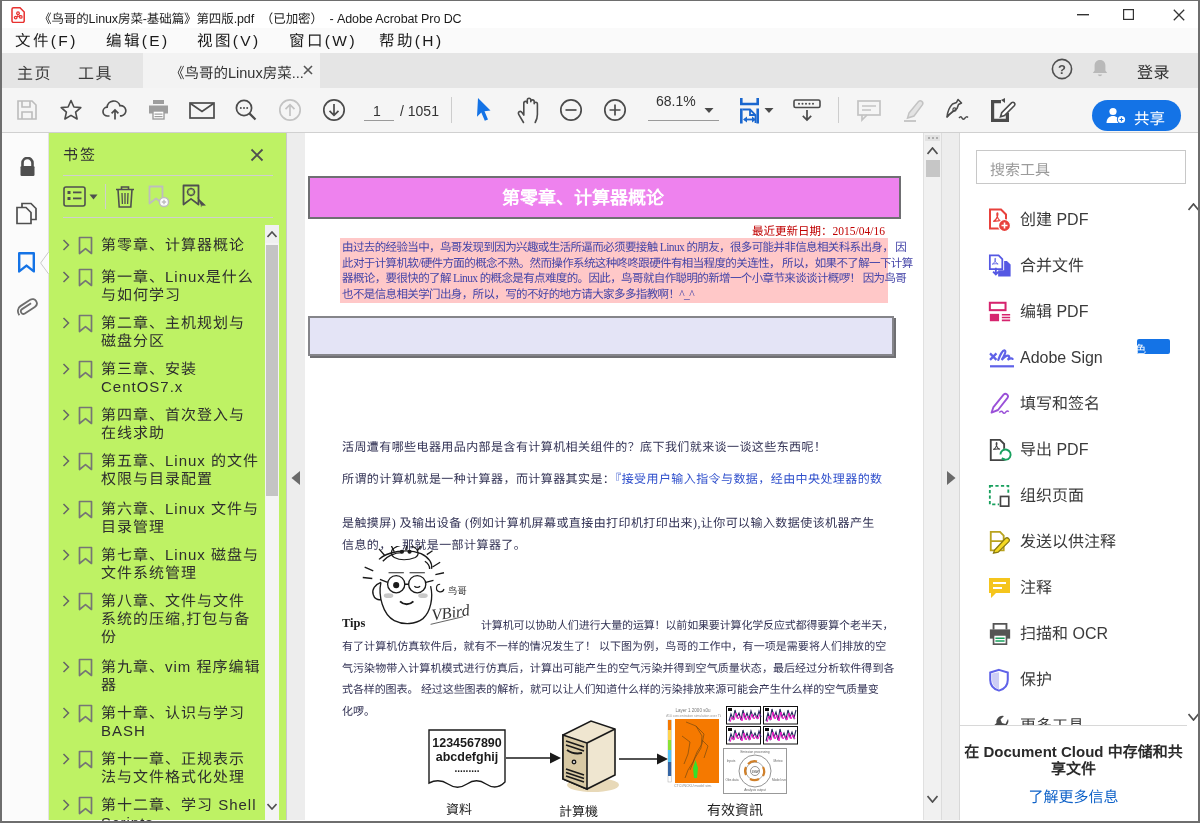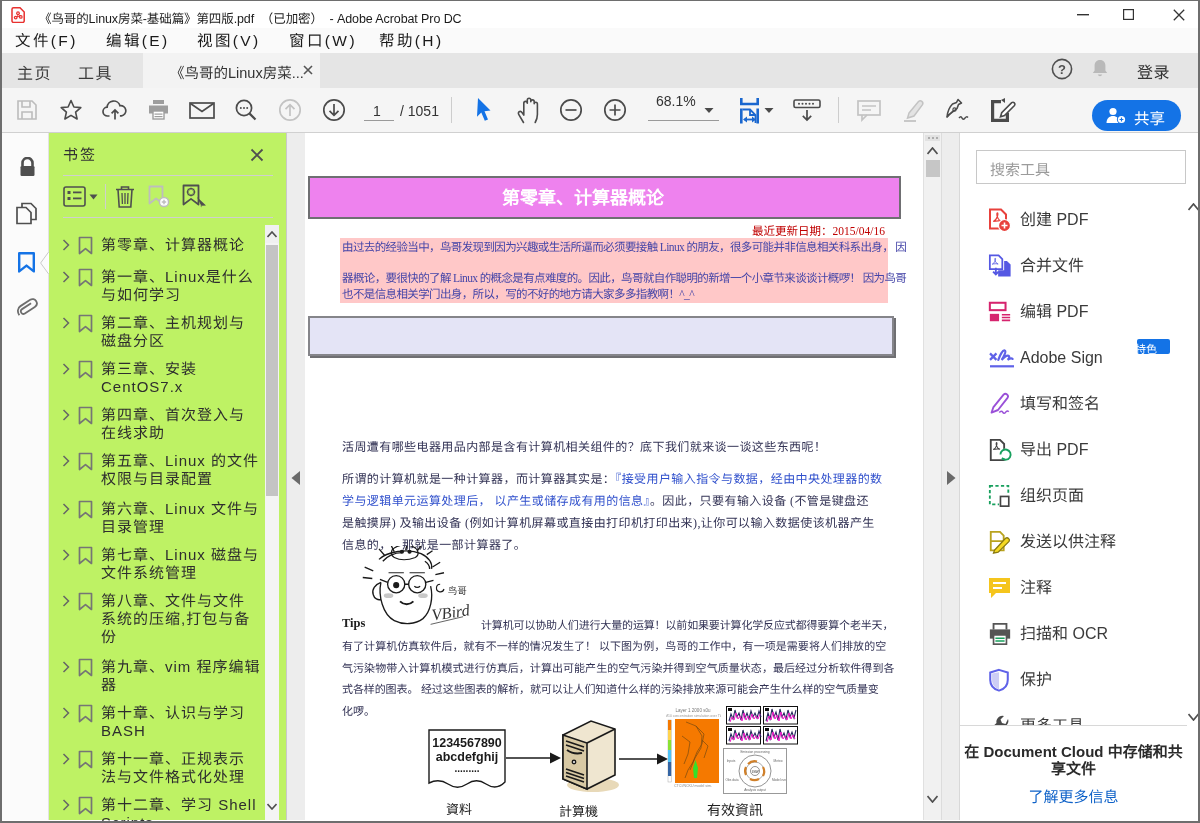--- a/index.html
+++ b/index.html
@@ -364,26 +364,26 @@
     <svg class="abs" style="left:4px;top:338px" width="9" height="14">
         <path d="M9 0 L0.5 7 L9 14 Z" fill="#6a6a6a"></path>
       </svg>
   </div>
   <div id="page">
     <div class="abs" style="left:3px;top:43px;width:589px;height:39px;background:#ee82ee;border:2px solid #6f6f72;"></div>
     <div class="abs ser nw" style="left:197px;top:50px;font-size:18px;font-weight:bold;color:#fff;letter-spacing:0px;">第零章、计算器概论</div>
     <div class="abs ser nw" style="right:38px;top:89px;font-size:11.5px;color:#c00000;">最近更新日期：2015/04/16</div>
     <div class="abs" style="left:35px;top:105px;width:548px;height:65px;background:#ffc8c8;"></div>
     <div class="pink-l" style="left:37px;top:105px;">由过去的经验当中，鸟哥发现到因为兴趣或生活所逼而必须要接触 Linux 的朋友，很多可能并非信息相关科系出身， 因</div>
+    <div class="pink-l" style="left:37px;top:120.5px;">此对于计算机软/硬件方面的概念不熟。然而操作系统这种咚咚跟硬件有相当程度的关连性， 所以，如果不了解一下计算</div>
     <div class="pink-l" style="left:37px;top:136px;">器概论，要很快的了解 Linux 的概念是有点难度的。因此，鸟哥就自作聪明的新增一个小章节来谈谈计概啰！ 因为鸟哥</div>
     <div class="pink-l" style="left:37px;top:151.5px;">也不是信息相关学门出身，所以，写的不好的地方请大家多多指教啊！^_^</div>
     <div class="abs" style="left:3px;top:183px;width:582px;height:36px;background:#e4e4f6;border:2px solid #85858a;box-shadow:2px 2px 0 #6f6f72;"></div>
     <div class="body-l" style="top:303.5px;left:37px;">活周遭有哪些电器用品内部是含有计算机相关组件的？底下我们就来谈一谈这些东西呢！</div>
     <div class="body-l" style="top:336px;left:37px;">所谓的计算机就是一种计算器，而计算器其实是：<span class="blue">『接受用户输入指令与数据，经由中央处理器的数</span></div>
-    <div class="body-l" style="top:358px;left:37px;"><span class="blue">学与逻辑单元运算处理后， 以产生或储存成有用的信息』</span>。因此，只要有输入设备 (不管是键盘还</div>
     <div class="body-l" style="top:380px;left:37px;">是触摸屏) 及输出设备 (例如计算机屏幕或直接由打印机打印出来),让你可以输入数据使该机器产生</div>
     <div class="body-l" style="top:402px;left:37px;">信息的，&nbsp;&nbsp; 那就是一部计算器了。</div>
     <svg class="abs" style="left:52px;top:413px" width="130" height="86" viewBox="0 0 130 90">
       <g fill="none" stroke="#1a1a1a" stroke-width="1.4">
         <path d="M22 38 c-3 14 2 34 14 40 c10 5 22 4 30-2 c8-7 11-22 8-34"></path>
         <path d="M22 38 c-6 2-10 8-8 13 c1 4 5 6 8 5"></path>
         <path d="M20 14 c8-8 30-12 44-6 c8 4 12 10 11 16"></path>
         <path d="M26 10 l-6-7 M36 6 l-3-6 M48 4 l1-4 M60 5 l4-5 M70 9 l6-4"></path>
         <path d="M14 26 l-9-4 M13 34 l-10-1 M76 22 l8-5 M79 30 l9-2"></path>
         <path d="M24 16 c4-5 12-9 20-9 M68 16 c3 2 5 5 5 8"></path>
@@ -550,21 +550,21 @@
         <path d="M15 16 h9 M15 19 h9 M15 22 h9" stroke="#d6246e" stroke-width="1.8"></path>
       </svg>
       <div class="tlabel" style="top:167px;">编辑 PDF</div>
       <svg class="tool" style="top:213px" width="30" height="26" viewBox="0 0 30 26">
         <path d="M2 8 l7 7 M9 8 l-7 7" stroke="#5f62e8" stroke-width="2.4"></path>
         <path d="M11 15 c2-6 5-11 7-10 c1.8 0.8-1 7-3.5 10 c3-3 6.5-5.5 8-4 c1.5 1.5-1.5 4-1.5 4 s4-2.5 5.5-1" fill="none" stroke="#5f62e8" stroke-width="2.4" stroke-linecap="round"></path>
         <path d="M2 22 h26" stroke="#5f62e8" stroke-width="2.4"></path>
       </svg>
       <div class="tlabel" style="top:213px;">Adobe Sign</div>
       <div class="abs" style="left:177px;top:206px;width:33px;height:15px;background:#1473e6;border-radius:2px;"></div>
-      <div class="abs nw" style="left:175px;top:207px;font-size:11px;color:#fff;">特色</div>
+      <div class="abs nw" style="left:164px;top:207px;font-size:11px;color:#fff;">特色</div>
       <svg class="tool" style="top:259px" width="28" height="28" viewBox="0 0 28 28">
         <path d="M5 18 L17 3 a3 3 0 0 1 4.6 3.8 L10.5 21 l-7.5 3 z" fill="none" stroke="#9a50d8" stroke-width="2.2" stroke-linejoin="round"></path>
         <path d="M12 24 q2.5-3 4-0.5 q1.5 2.8 3.5 0 q1.8-2.5 3.5-0.5" fill="none" stroke="#9a50d8" stroke-width="1.8"></path>
       </svg>
       <div class="tlabel" style="top:259px;">填写和签名</div>
       <svg class="tool" style="top:305px" width="26" height="26" viewBox="0 0 26 26">
         <path d="M3 2 h10 l4.5 4.5 V24 h-14.5 z" fill="none" stroke="#444" stroke-width="2"></path>
         <path d="M5.6 12.5 c1.3-0.4 2.9-2.2 3.7-4.3 c0.5-1.5 0.6-3.1 0.1-3.2 c-0.6-0.1-0.8 1.7-0.2 3.3 c0.7 1.9 2.1 3.7 3.9 4 c-2.2-0.5-5.3-0.2-7.5 0.2 z" fill="none" stroke="#444" stroke-width="1.1"></path>
         <circle cx="19" cy="18" r="6.5" fill="#fff"></circle>
         <path d="M13.5 18 a5.5 5.5 0 1 1 1.6 3.9" fill="none" stroke="#18a05e" stroke-width="2"></path>

